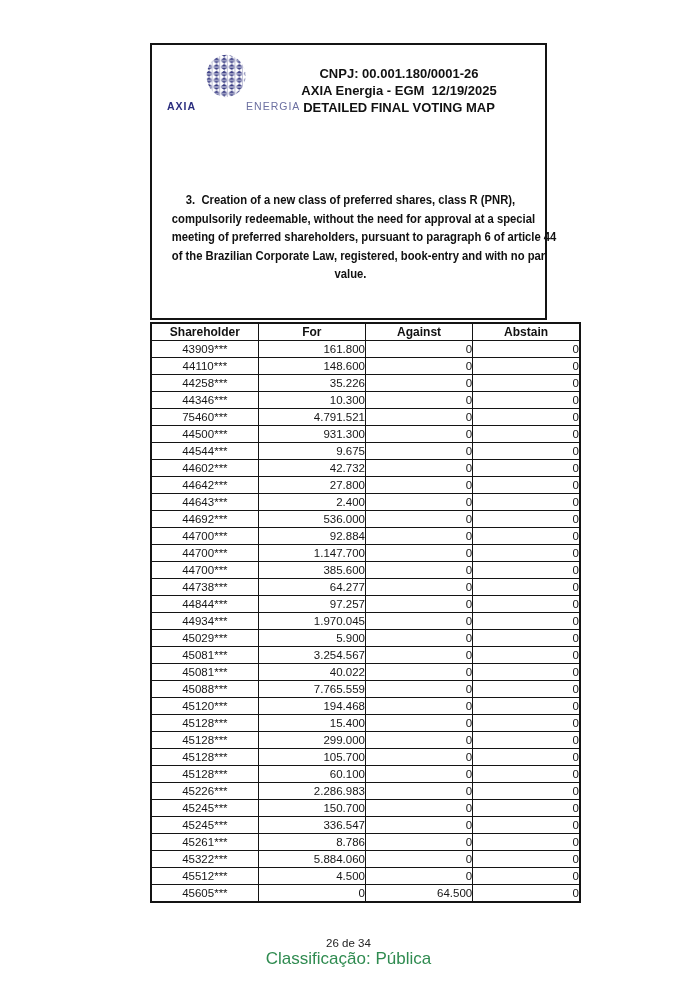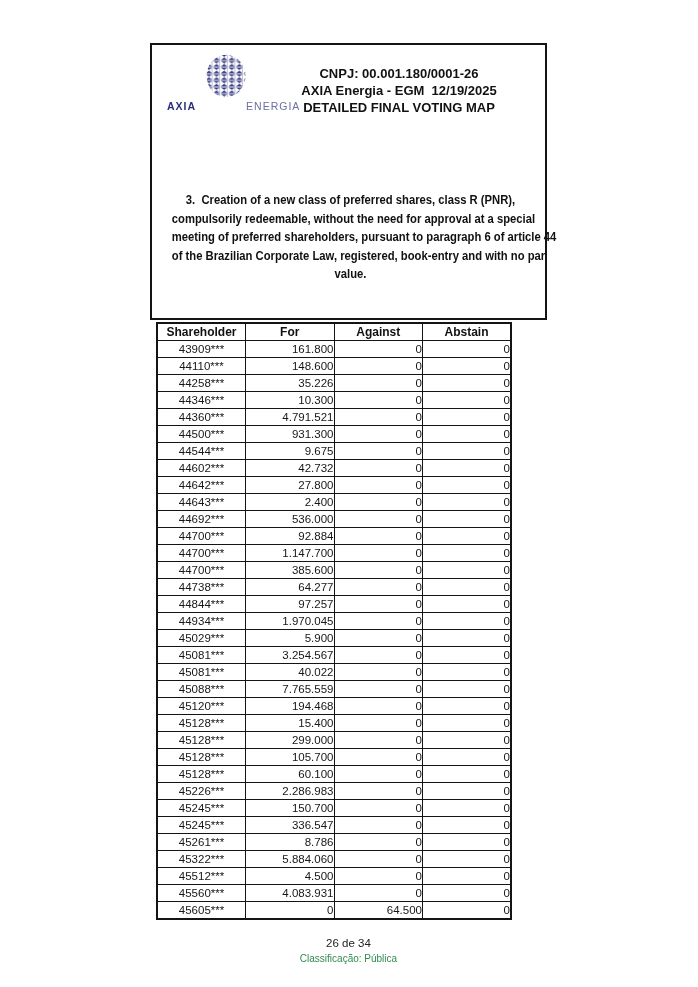--- a/index.html
+++ b/index.html
@@ -31,39 +31,39 @@
     position:absolute; left:0; top:146px; width:397px;
     transform:scaleX(0.90); transform-origin:50% 0;
   }
   .agenda-line {
     white-space:nowrap; text-align:center;
     font-weight:bold; font-size:12.5px; line-height:18.5px; color:#111;
   }
 
   
   table.votes {
-    position:absolute; left:156px; top:322px; width:356px;
+    position:absolute; left:150px; top:322px; width:431px;
     border-collapse:collapse; table-layout:fixed;
     border:2px solid #141414;
   }
   table.votes th, table.votes td {
     border:1px solid #141414; overflow:hidden; white-space:nowrap;
   }
   table.votes th {
     height:17px; font-size:12px; font-weight:bold; text-align:center;
     line-height:16px; padding:0; color:#111;
   }
   table.votes td { height:16px; line-height:16px; font-size:11.5px; padding:0; color:#161616; }
   td.sh  { text-align:center;  padding-left:3px; }
   td.num { text-align:right; padding-right:4px; }
 
   
   .footer { position:absolute; left:150px; top:936px; width:397px; text-align:center; }
   .pageno  { font-size:11.5px; line-height:15px; color:#222; }
-  .classif { font-size:10px; line-height:16px; color:#2f8b50; }
+  .classif { font-size:17px; line-height:16px; color:#2f8b50; }
 </style>
 </head>
 <body>
 
 <div class="page">
 
   <div class="header-box">
 
     <div class="logo">
       <svg width="42" height="45" viewBox="0 0 42 45" aria-hidden="true">
@@ -125,21 +125,21 @@
         <td class="num">0</td>
         <td class="num">0</td>
       </tr>
         <tr>
         <td class="sh">44346***</td>
         <td class="num">10.300</td>
         <td class="num">0</td>
         <td class="num">0</td>
       </tr>
         <tr>
-        <td class="sh">44360***</td>
+        <td class="sh">75460***</td>
         <td class="num">4.791.521</td>
         <td class="num">0</td>
         <td class="num">0</td>
       </tr>
         <tr>
         <td class="sh">44500***</td>
         <td class="num">931.300</td>
         <td class="num">0</td>
         <td class="num">0</td>
       </tr>
@@ -289,26 +289,20 @@
       </tr>
         <tr>
         <td class="sh">45322***</td>
         <td class="num">5.884.060</td>
         <td class="num">0</td>
         <td class="num">0</td>
       </tr>
         <tr>
         <td class="sh">45512***</td>
         <td class="num">4.500</td>
-        <td class="num">0</td>
-        <td class="num">0</td>
-      </tr>
-        <tr>
-        <td class="sh">45560***</td>
-        <td class="num">4.083.931</td>
         <td class="num">0</td>
         <td class="num">0</td>
       </tr>
         <tr>
         <td class="sh">45605***</td>
         <td class="num">0</td>
         <td class="num">64.500</td>
         <td class="num">0</td>
       </tr>
       </tbody>

